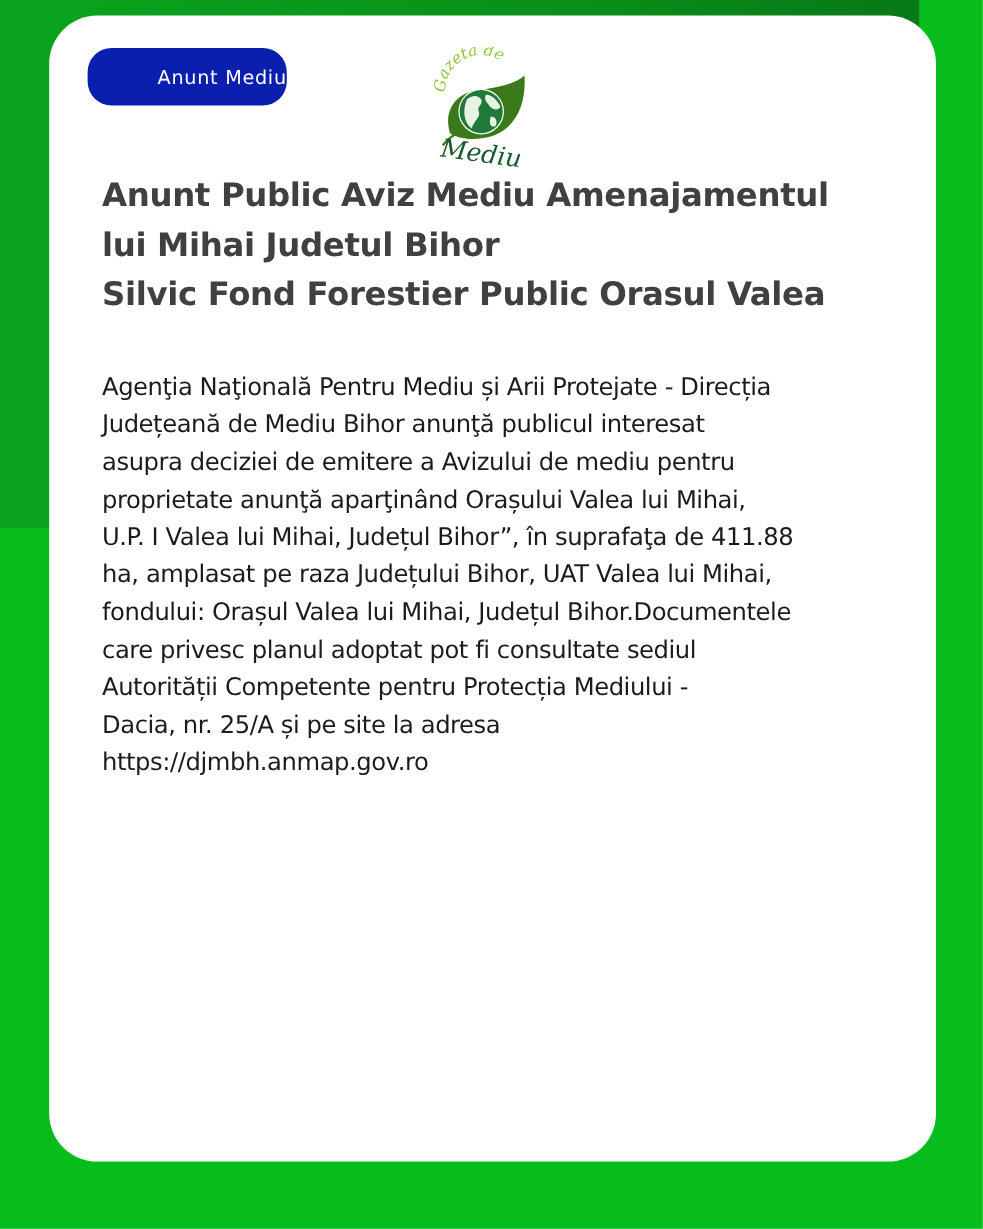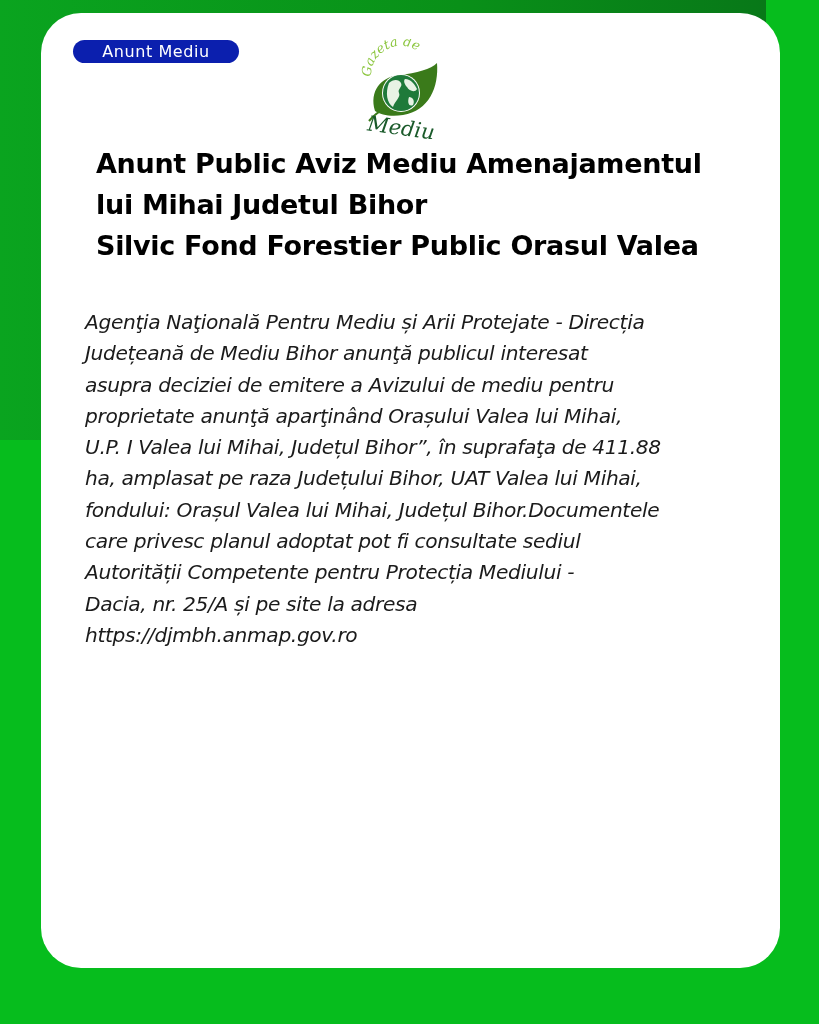--- a/index.html
+++ b/index.html
@@ -10,38 +10,38 @@
   }
   .bg-dark {
     position:absolute; left:0; top:0; width:766px; height:440px;
     background:linear-gradient(90deg,#0aa41f 0%,#099018 60%,#087818 100%);
   }
   .card {
     position:absolute; left:41px; top:13px; width:739px; height:955px;
     background:#ffffff; border-radius:40px;
   }
   .badge {
-    position:absolute; left:32px; top:27px; width:166px; height:23px;
+    position:absolute; left:32px; top:27px; width:166px; height:48px;
     background:#0b1fae; border-radius:20px; color:#ffffff;
     font-size:16px; letter-spacing:0.6px;
-    display:flex; align-items:center; justify-content:center;
+    display:flex; align-items:center; justify-content:flex-end;
     font-family:"DejaVu Sans", sans-serif;
   }
   .logo { position:absolute; left:318px; top:26px; width:84px; height:100px; }
   .title {
     position:absolute; left:44px; top:130px; width:680px;
-    color:#000000; font-weight:bold; font-size:27px; line-height:41px;
-    font-family:"DejaVu Sans", sans-serif; letter-spacing:-0.3px;margin-left:11px;
+    color:#404040; font-weight:bold; font-size:27px; line-height:41px;
+    font-family:"DejaVu Sans", sans-serif; letter-spacing:-0.3px;
   }
   .body-text {
     position:absolute; left:44px; top:294px; width:640px;
     color:#1b1b1b; font-size:20.2px; line-height:31.3px;
     font-family:"DejaVu Sans", sans-serif; letter-spacing:-0.35px;
   }
-  .body-text span { display:block; white-space:nowrap;font-style:italic; }
+  .body-text span { display:block; white-space:nowrap; }
 </style>
 </head>
 <body>
 
 <div class="bg-dark"></div>
 
 <div class="card">
 
   <div class="badge">
     <span>Anunt Mediu</span>

